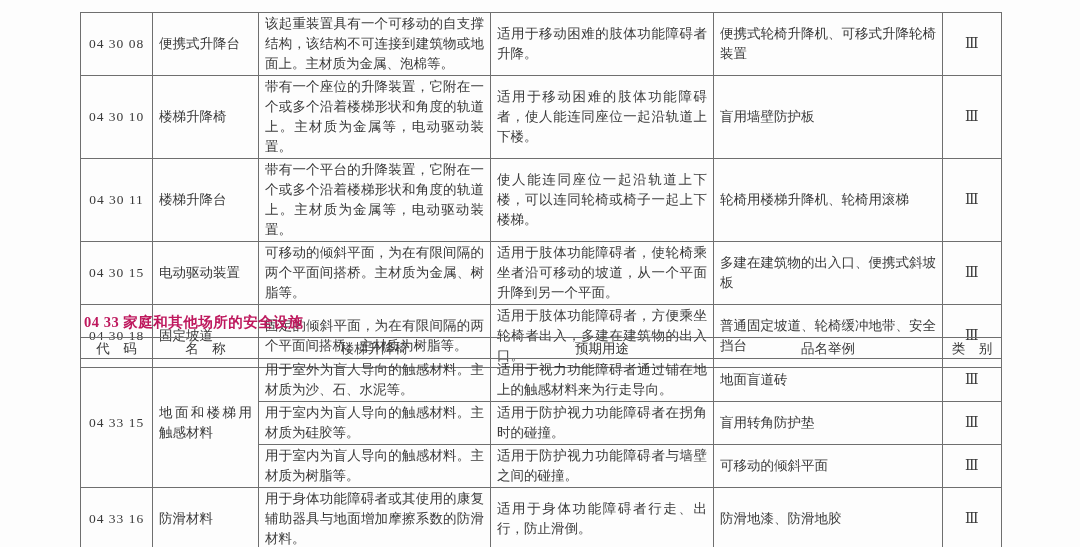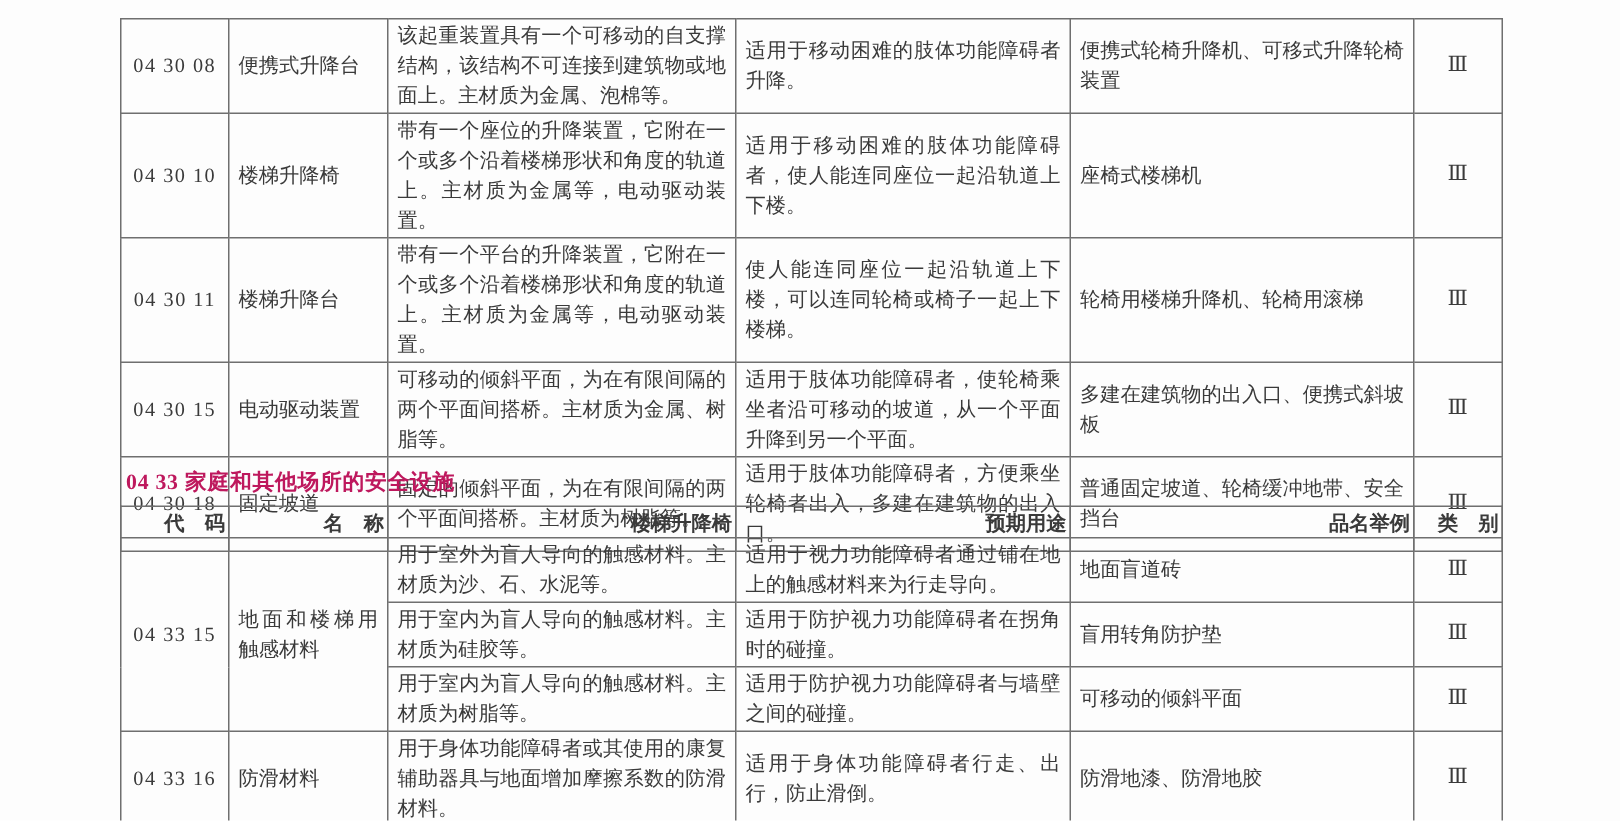--- a/index.html
+++ b/index.html
@@ -32,21 +32,21 @@
   col.c-desc { width:232px; }
   col.c-use  { width:223px; }
   col.c-ex   { width:229px; }
   col.c-cat  { width:59px; }
   .cell-code { text-align:center; padding:1px 2px; letter-spacing:1px; white-space:nowrap; }
   .cell-name { text-align:justify; }
   .cell-desc, .cell-use { text-align:justify; }
   .cell-ex   { text-align:left; }
   .cell-cat  { text-align:center; font-size:14px; letter-spacing:0.5px; }
   .tbl th {
-    font-weight:bold; text-align:right;
+    font-weight:normal; text-align:center;
     padding:0 2px; line-height:19px;
   }
   .rh60 { height:60px; }
   .rh65 { height:65px; }
   .rh66 { height:66px; }
   .rh40 { height:40px; }
   .rh42 { height:42px; }
   .rh43 { height:43px; }
   .rh58 { height:58px; }
   .rh21 { height:21px; }
@@ -78,21 +78,21 @@
         <td class="cell-desc">该起重装置具有一个可移动的自支撑结构，该结构不可连接到建筑物或地面上。主材质为金属、泡棉等。</td>
         <td class="cell-use">适用于移动困难的肢体功能障碍者升降。</td>
         <td class="cell-ex">便携式轮椅升降机、可移式升降轮椅装置</td>
         <td class="cell-cat">Ⅲ</td>
       </tr>
       <tr class="rh65">
         <td class="cell-code">04 30 10</td>
         <td class="cell-name">楼梯升降椅</td>
         <td class="cell-desc">带有一个座位的升降装置，它附在一个或多个沿着楼梯形状和角度的轨道上。主材质为金属等，电动驱动装置。</td>
         <td class="cell-use">适用于移动困难的肢体功能障碍者，使人能连同座位一起沿轨道上下楼。</td>
-        <td class="cell-ex">座椅式楼梯机</td>
+        <td class="cell-ex">盲用墙壁防护板</td>
         <td class="cell-cat">Ⅲ</td>
       </tr>
       <tr class="rh66">
         <td class="cell-code">04 30 11</td>
         <td class="cell-name">楼梯升降台</td>
         <td class="cell-desc">带有一个平台的升降装置，它附在一个或多个沿着楼梯形状和角度的轨道上。主材质为金属等，电动驱动装置。</td>
         <td class="cell-use">使人能连同座位一起沿轨道上下楼，可以连同轮椅或椅子一起上下楼梯。</td>
         <td class="cell-ex">轮椅用楼梯升降机、轮椅用滚梯</td>
         <td class="cell-cat">Ⅲ</td>
       </tr>

